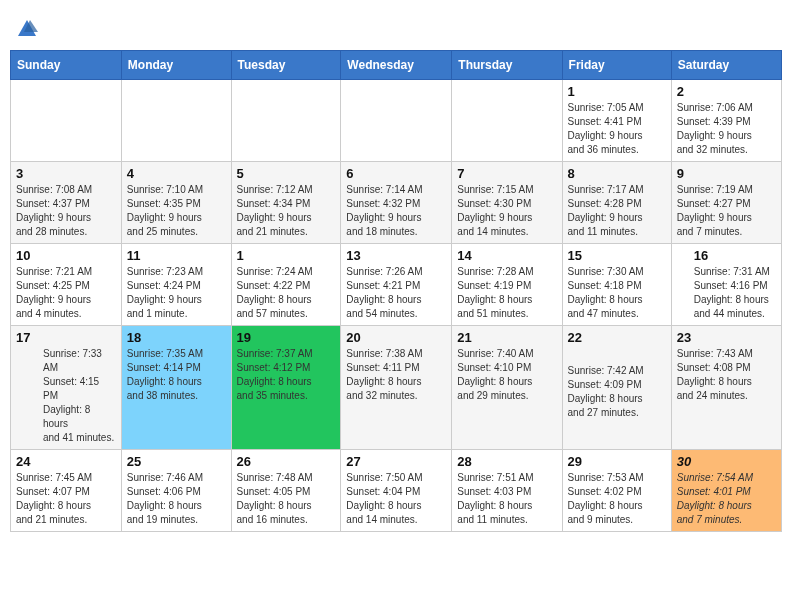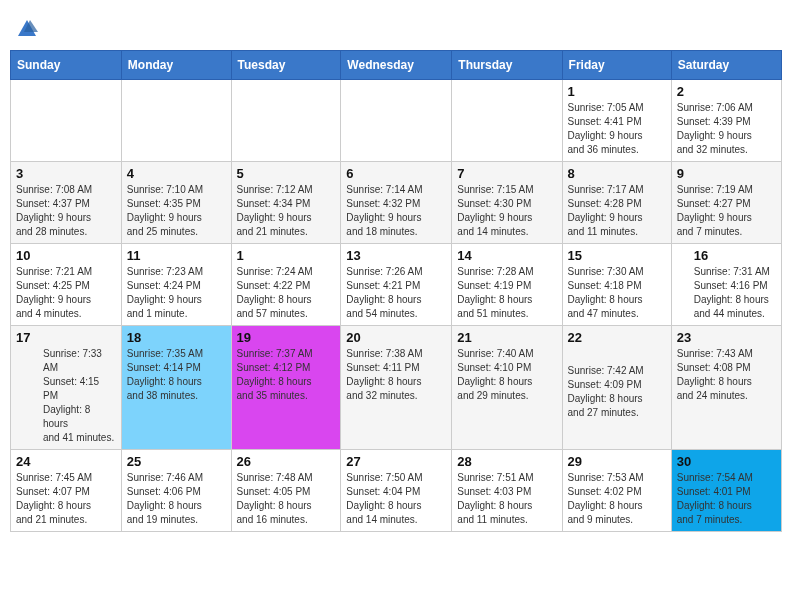--- a/index.html
+++ b/index.html
@@ -242,21 +242,21 @@
 Daylight: 8 hours
 and 41 minutes.</div>
         </td>
         <td style="background: #7dd3fc;">
           <div class="day-number">18</div>
           <div class="day-info" style="white-space: pre-line;">Sunrise: 7:35 AM
 Sunset: 4:14 PM
 Daylight: 8 hours
 and 38 minutes.</div>
         </td>
-        <td style="background: #d946ef;">
+        <td style="background: #22c55e;">
           <div class="day-number">19</div>
           <div class="day-info" style="white-space: pre-line;">Sunrise: 7:37 AM
 Sunset: 4:12 PM
 Daylight: 8 hours
 and 35 minutes.</div>
         </td>
         <td style="background: rgb(245, 245, 245);">
           <div class="day-number">20</div>
           <div class="day-info" style="white-space: pre-line;">Sunrise: 7:38 AM
 Sunset: 4:11 PM
@@ -321,21 +321,21 @@
 Daylight: 8 hours
 and 11 minutes.</div>
         </td>
         <td style="background: rgb(255, 255, 255);">
           <div class="day-number">29</div>
           <div class="day-info" style="white-space: pre-line;">Sunrise: 7:53 AM
 Sunset: 4:02 PM
 Daylight: 8 hours
 and 9 minutes.</div>
         </td>
-        <td style="background: #0ea5e9;">
+        <td style="background: #fdba74; font-style: italic;">
           <div class="day-number">30</div>
           <div class="day-info" style="white-space: pre-line;">Sunrise: 7:54 AM
 Sunset: 4:01 PM
 Daylight: 8 hours
 and 7 minutes.</div>
         </td>
       </tr>
     </tbody>
 </table>
 

